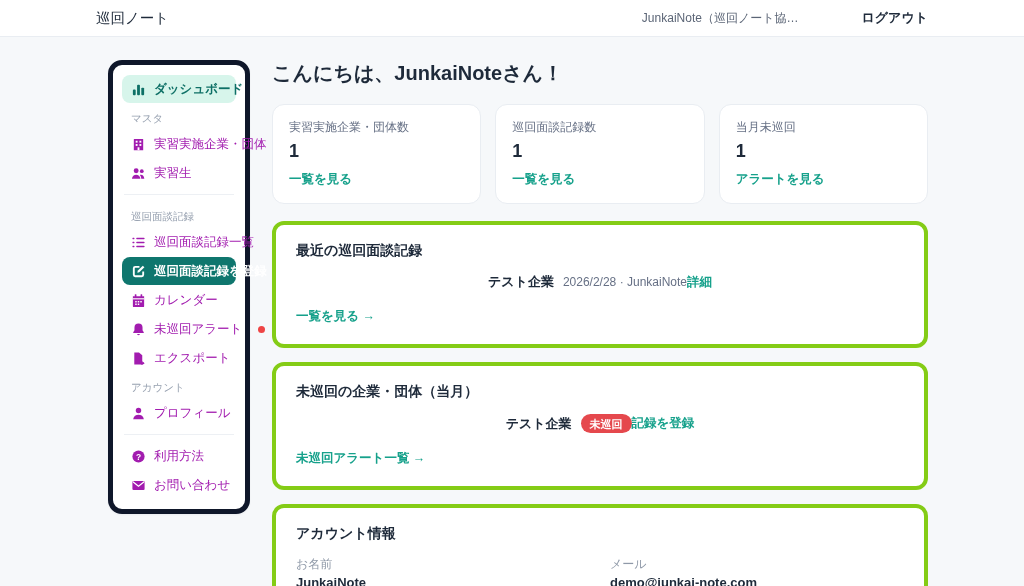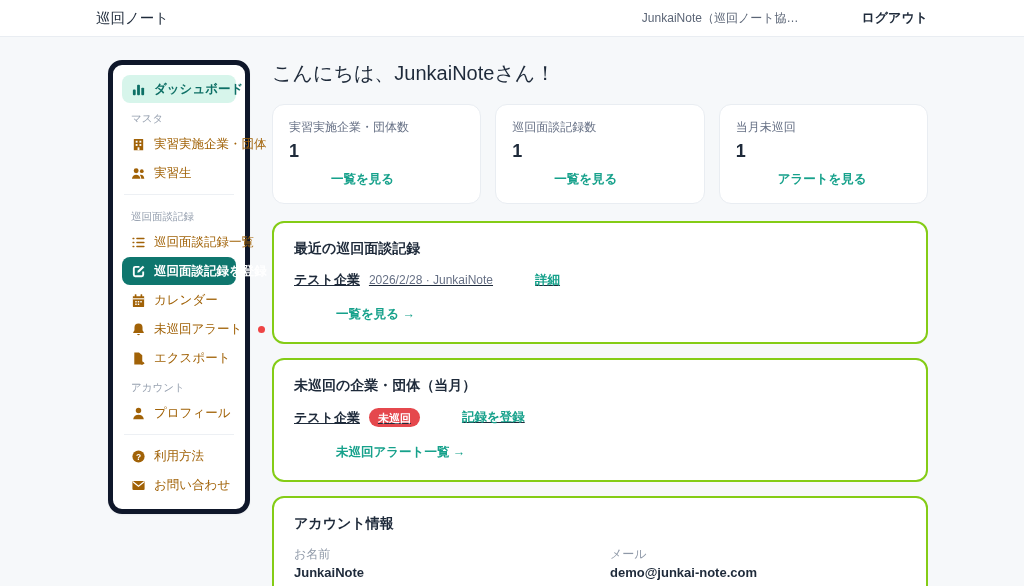--- a/index.html
+++ b/index.html
@@ -28,40 +28,40 @@
   .shell { width:832px; margin:23px auto 0; display:flex; gap:22px; align-items:flex-start; }
   
   .sidebar {
     width:142px; margin-left:12px; flex-shrink:0;
     background:#fff; border:5px solid #0f172a; border-radius:14px;
     padding:9px; box-shadow:0 1px 2px rgba(16,24,40,.05);
   }
   .nav-item {
     display:flex; align-items:center; gap:8px;
     padding:5.5px 9px; margin:1px 0; border-radius:8px;
-    font-size:12.5px; color:#a16207; cursor:pointer; white-space:nowrap;
+    font-size:12.5px; color:#a21caf; cursor:pointer; white-space:nowrap;
   }
   .nav-item.mint { background:#d7f5eb; color:#0e7066; font-weight:600; }
   .nav-item.active { background:#0f766e; color:#fff; font-weight:600; }
   .nav-section { font-size:10.5px; color:#97a1b0; padding:8px 9px 3px;font-family:Liberation Mono, monospace; }
   .nav-divider { border-top:1px solid #edf0f4; margin:7px 2px; }
   .icn { display:inline-flex; width:15px; height:15px; flex-shrink:0; }
   .icn svg { width:15px; height:15px; }
   .reddot { width:7px; height:7px; border-radius:50%; background:#ee4444; margin-left:8px; flex-shrink:0; }
   
   .main { flex:1; min-width:0; }
-  .greeting { font-size:20px; font-weight:400; color:#1e2a3a; margin:0 0 17px; }
+  .greeting { font-size:20px; font-weight:700; color:#1e2a3a; margin:0 0 17px; }
   .stats { display:grid; grid-template-columns:repeat(3,1fr); gap:14px; margin-bottom:17px; }
   .stat-card { background:#fff; border:1px solid #e9edf2; border-radius:12px; padding:14px 16px 15px; }
   .stat-label { font-size:12px; color:#667085; margin-bottom:5px; }
   .stat-value { font-size:18px; font-weight:700; color:#1e2a3a; margin-bottom:7px; }
-  .tlink { font-size:12.5px; font-weight:700; color:#16a18b; text-decoration:none; cursor:pointer;margin-left:42px; }
-  .card { background:#fff; border:2px solid #84cc16; border-radius:12px; padding:17px 20px 19px; margin-bottom:14px; }
+  .tlink { font-size:12.5px; font-weight:700; color:#16a18b; text-decoration:none; cursor:pointer; }
+  .card { background:#fff; border:4px solid #84cc16; border-radius:12px; padding:17px 20px 19px; margin-bottom:14px; }
   .card-title { font-size:14px; font-weight:700; color:#1e2a3a; margin:0 0 13px; }
-  .row { display:flex; align-items:center; justify-content:flex-start; margin-bottom:15px;text-decoration:underline; }
+  .row { display:flex; align-items:center; justify-content:center; margin-bottom:15px; }
   .row-left { display:flex; align-items:center; gap:9px; }
   .company { font-size:13px; font-weight:700; color:#1e2a3a; }
   .meta { font-size:12px; color:#667085; }
   .badge {
     font-size:11px; font-weight:700; color:#fff; background:#e5484d;
     border-radius:999px; padding:2.5px 9px; line-height:1.3;
   }
   .acct-grid { display:grid; grid-template-columns:1fr 1fr; column-gap:24px; row-gap:13px;gap:20px; }
   .field-label { font-size:12px; color:#8f99a8; margin-bottom:2px; }
   .field-value { font-size:13px; font-weight:700; color:#1e2a3a; }

